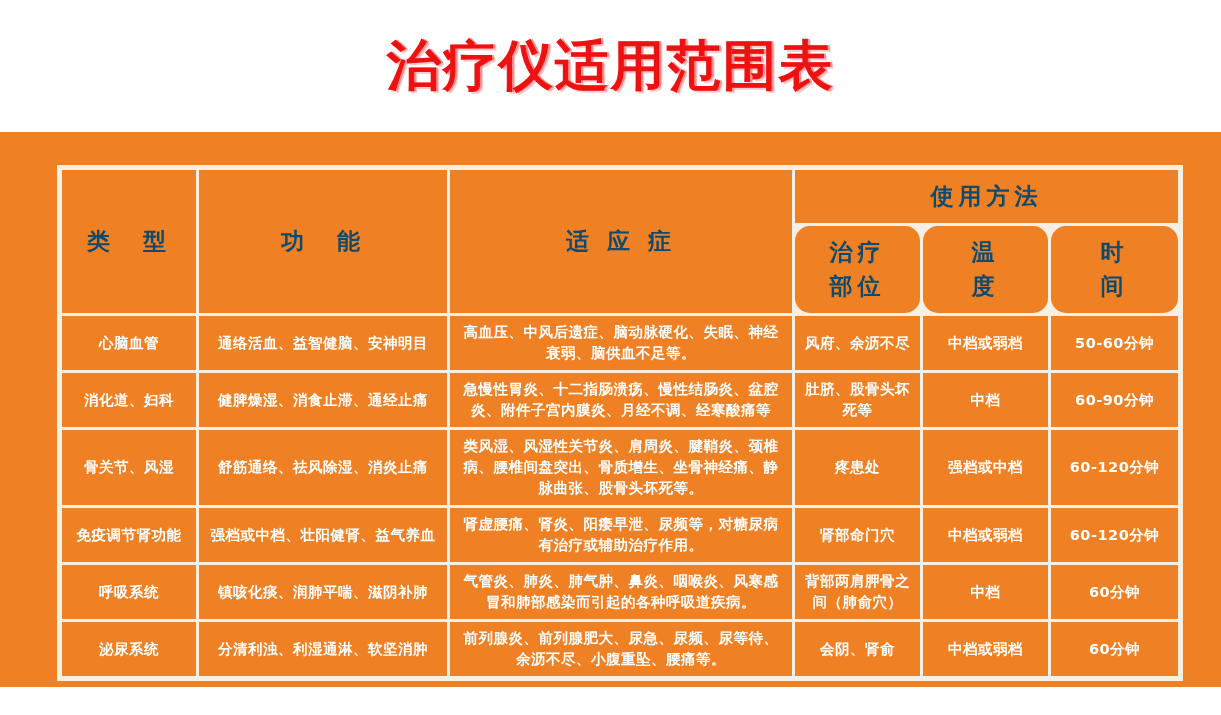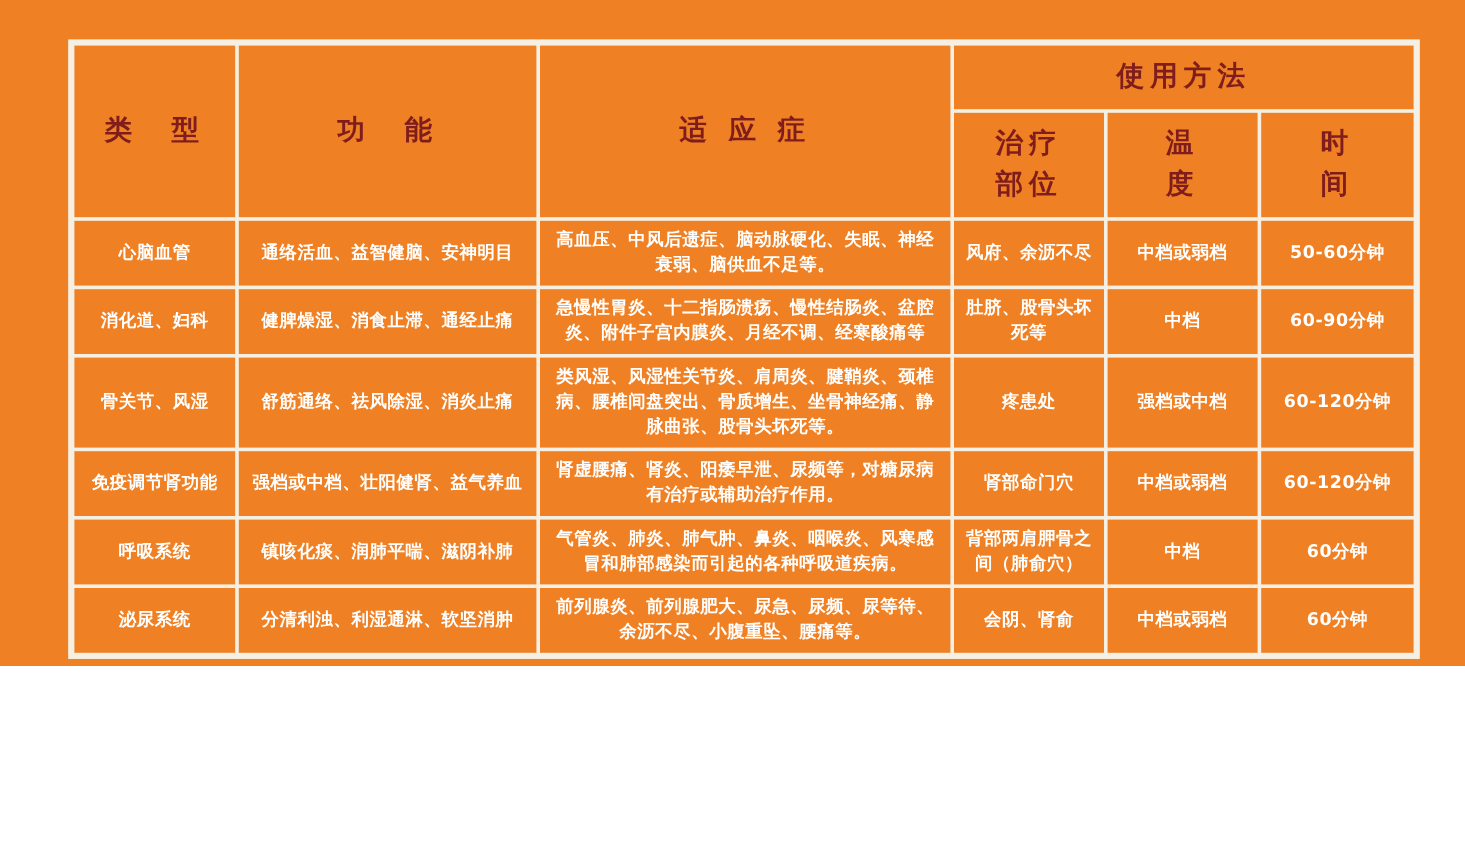--- a/index.html
+++ b/index.html
@@ -59,52 +59,56 @@
     padding: 6px 8px;
     vertical-align: middle;
     font-size: 14.5px;
     line-height: 1.45;
     font-weight: bold;
     text-align: center;
     font-family: "DejaVu Sans", "Liberation Sans", sans-serif;
     letter-spacing: 0.5px;
   }
   table.matrix th {
-    color: #7f1d1d;
+    color: #0c4a6e;
     font-size: 23px;
     letter-spacing: 5px;
     padding: 10px 23px;
   }
   th.group-head {
     font-size: 23px;
     letter-spacing: 3px;
   }
   th.sub-head {
     font-size: 19px;
     letter-spacing: 2px;
     padding: 6px 4px;
+    border-radius: 15px;
   }
   td.cell-left {
     text-align: left;
   }
   td.type-cell, td.func-cell {
     letter-spacing: 1px;
   }
   .c-type   { width: 134px; }
   .c-func   { width: 248px; }
   .c-symp   { width: 342px; }
   .c-part   { width: 125px; }
   .c-temp   { width: 125px; }
   .c-time   { width: 127px; }
 </style>
 </head>
 <body>
 
 <div id="page">
 
+  <div class="title-wrap">
+    <div class="title">治疗仪适用范围表</div>
+  </div>
 
   <div class="banner">
     <table class="matrix">
       <colgroup>
         <col class="c-type">
           <col class="c-func">
           <col class="c-symp">
         <col class="c-part">
           <col class="c-temp">
           <col class="c-time">

